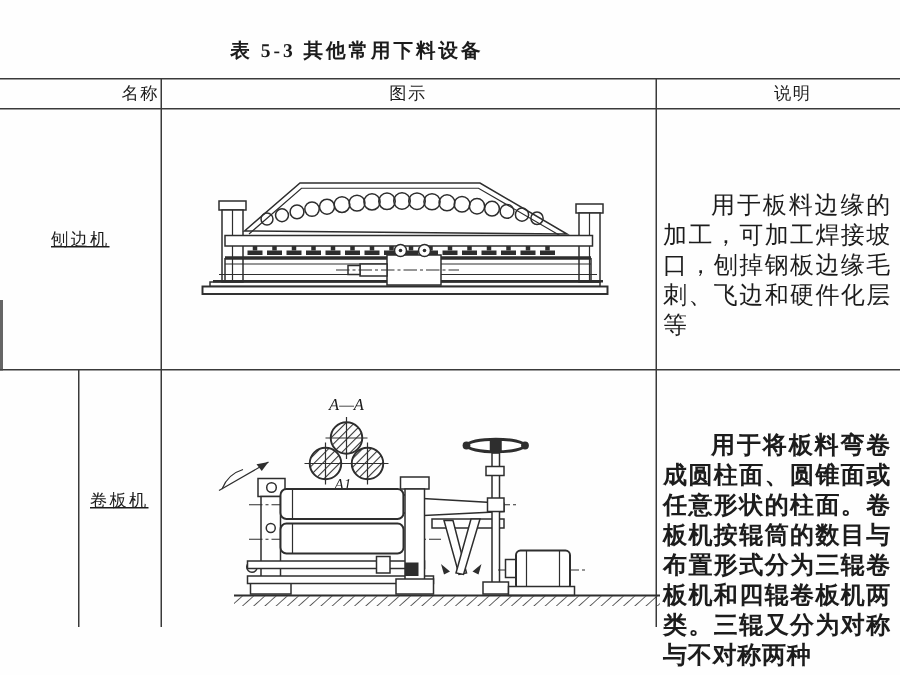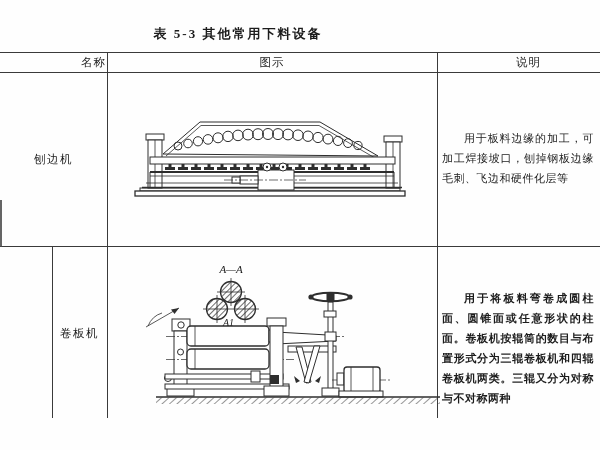--- a/index.html
+++ b/index.html
@@ -16,25 +16,25 @@
     text-align:center;font-size:13px;font-weight:bold;letter-spacing:2px;
   }
   .hline{position:absolute;height:1px;background:#3a3a3a;}
   .vline{position:absolute;width:1px;background:#3a3a3a;}
   .artifact{position:absolute;width:2px;background:#4a4a4a;opacity:.85;}
   .hcell{
     position:absolute;top:55px;height:14px;
     text-align:center;font-size:11.5px;letter-spacing:1px;
   }
   .namecell{
-    position:absolute;text-align:center;font-size:11.5px;letter-spacing:1.5px;
+    position:absolute;text-align:center;font-size:11.5px;letter-spacing:1.5px;text-decoration:underline;
   }
   .desc{
     position:absolute;left:442px;width:152px;
-    font-size:11px;line-height:20px;text-align:justify;text-indent:2em;
+    font-size:16px;line-height:20px;text-align:justify;text-indent:2em;
     letter-spacing:0.5px;
   }
   .twoline{line-height:19px;}
   svg{position:absolute;}
   .thin{stroke:#2e2e2e;stroke-width:0.8;fill:none;}
   .ln{stroke:#2e2e2e;stroke-width:1;fill:none;}
   .lnw{stroke:#2e2e2e;stroke-width:1;fill:#fff;}
   .lnw2{stroke:#2e2e2e;stroke-width:1.3;fill:#fff;}
   .cl{stroke:#2e2e2e;stroke-width:0.7;fill:none;stroke-dasharray:9 2 2 2;}
   .dk{fill:#2e2e2e;stroke:none;}

